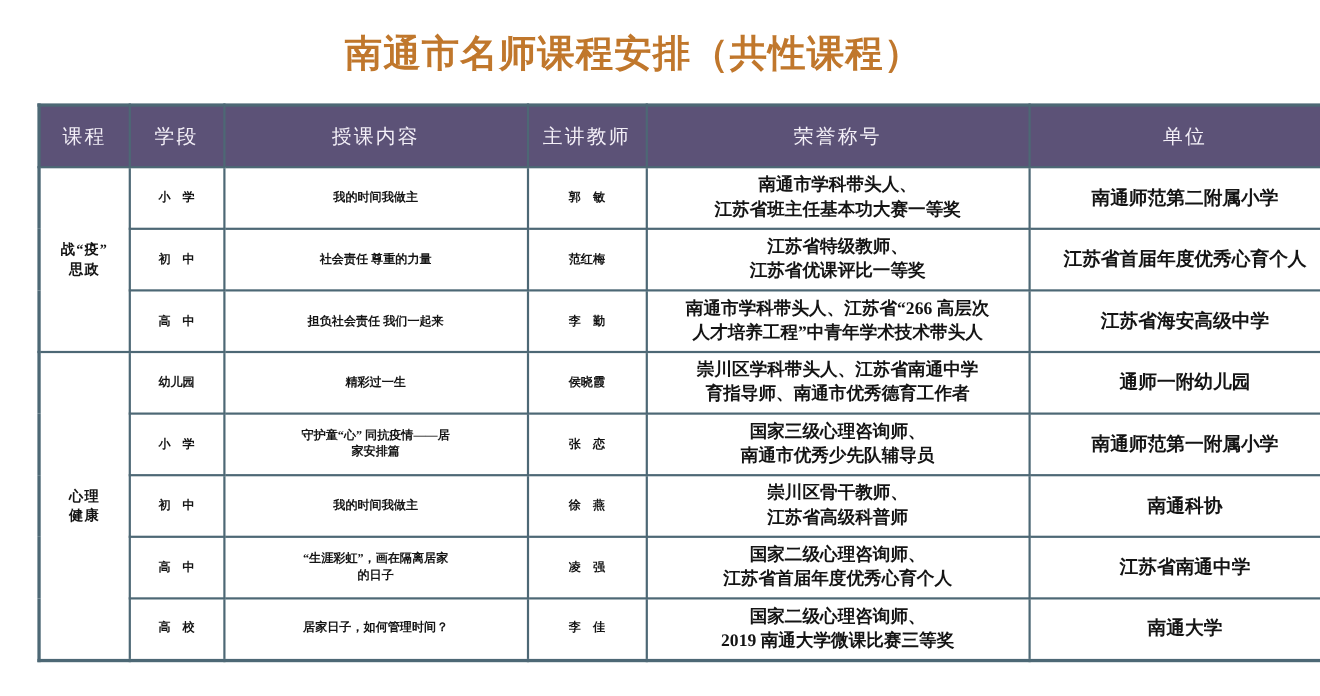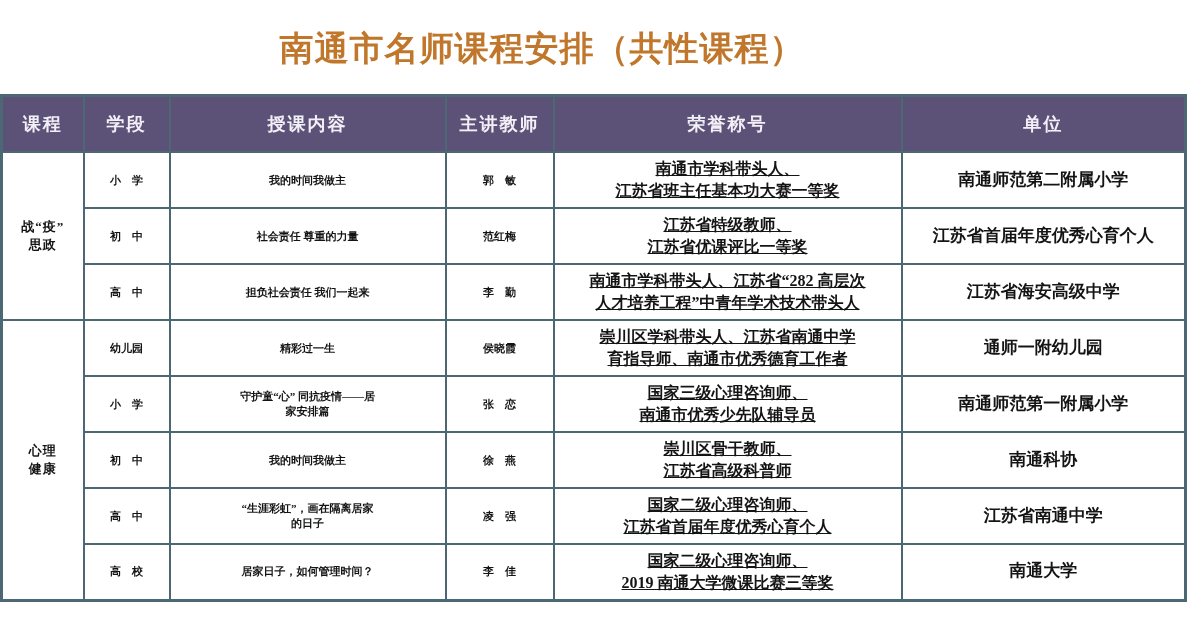--- a/index.html
+++ b/index.html
@@ -10,20 +10,21 @@
   body {
     width: 1200px;
     height: 633px;
     overflow: hidden;
     font-family: "Liberation Serif", serif;
   }
   .page {
     width: 1084px;
     height: 633px;
     position: relative;
+    padding-left: 34px;
   }
   .title {
     text-align: center;
     color: #c0772c;
     font-size: 34px;
     font-weight: bold;
     letter-spacing: 1px;
     padding-top: 26px;
     margin: 0 0 22px 0;
   }
@@ -31,39 +32,39 @@
     border-collapse: collapse;
     table-layout: fixed;
     width: 1184px;
     margin: 0 auto;
     border: 3px solid #4d6875;
   }
   th {
     background: #5c5277;
     color: #f3eff7;
     font-size: 18px;
-    font-weight: 700;
+    font-weight: 400;
     height: 52px;
     border: 2px solid #4d6875;
     letter-spacing: 2px;
   }
   td {
     border: 2px solid #4d6875;
     text-align: center;
     vertical-align: middle;
     font-size: 11px;
     font-weight: 600;
     color: #141414;
     padding: 2px 6px;
     white-space: pre-line;
     line-height: 1.35;
   }
   tr.data-row { height: 56px; }
   td.group-cell { font-size: 13px; letter-spacing: 1px; }
-  td.honors-cell { font-size: 16px; text-decoration: underline; }
+  td.honors-cell { font-size: 16px; }
   td.unit-cell { font-size: 17px; }
 </style>
 </head>
 <body>
 
 <div class="page">
   <h1 class="title">南通市名师课程安排（共性课程）</h1>
 
   <table class="course-table">
     <colgroup>
@@ -100,21 +101,21 @@
         <td class="content-cell">社会责任 尊重的力量</td>
         <td class="teacher-cell">范红梅</td>
         <td class="honors-cell">江苏省特级教师、
 江苏省优课评比一等奖</td>
         <td class="unit-cell">江苏省首届年度优秀心育个人</td>
       </tr>
       <tr class="data-row">
         <td class="stage-cell">高　中</td>
         <td class="content-cell">担负社会责任 我们一起来</td>
         <td class="teacher-cell">李　勤</td>
-        <td class="honors-cell">南通市学科带头人、江苏省“282 高层次
+        <td class="honors-cell">南通市学科带头人、江苏省“266 高层次
 人才培养工程”中青年学术技术带头人</td>
         <td class="unit-cell">江苏省海安高级中学</td>
       </tr>
       <tr class="data-row">
         <td class="group-cell" rowspan="5">心理
 健康</td>
         <td class="stage-cell">幼儿园</td>
         <td class="content-cell">精彩过一生</td>
         <td class="teacher-cell">侯晓霞</td>
         <td class="honors-cell">崇川区学科带头人、江苏省南通中学

